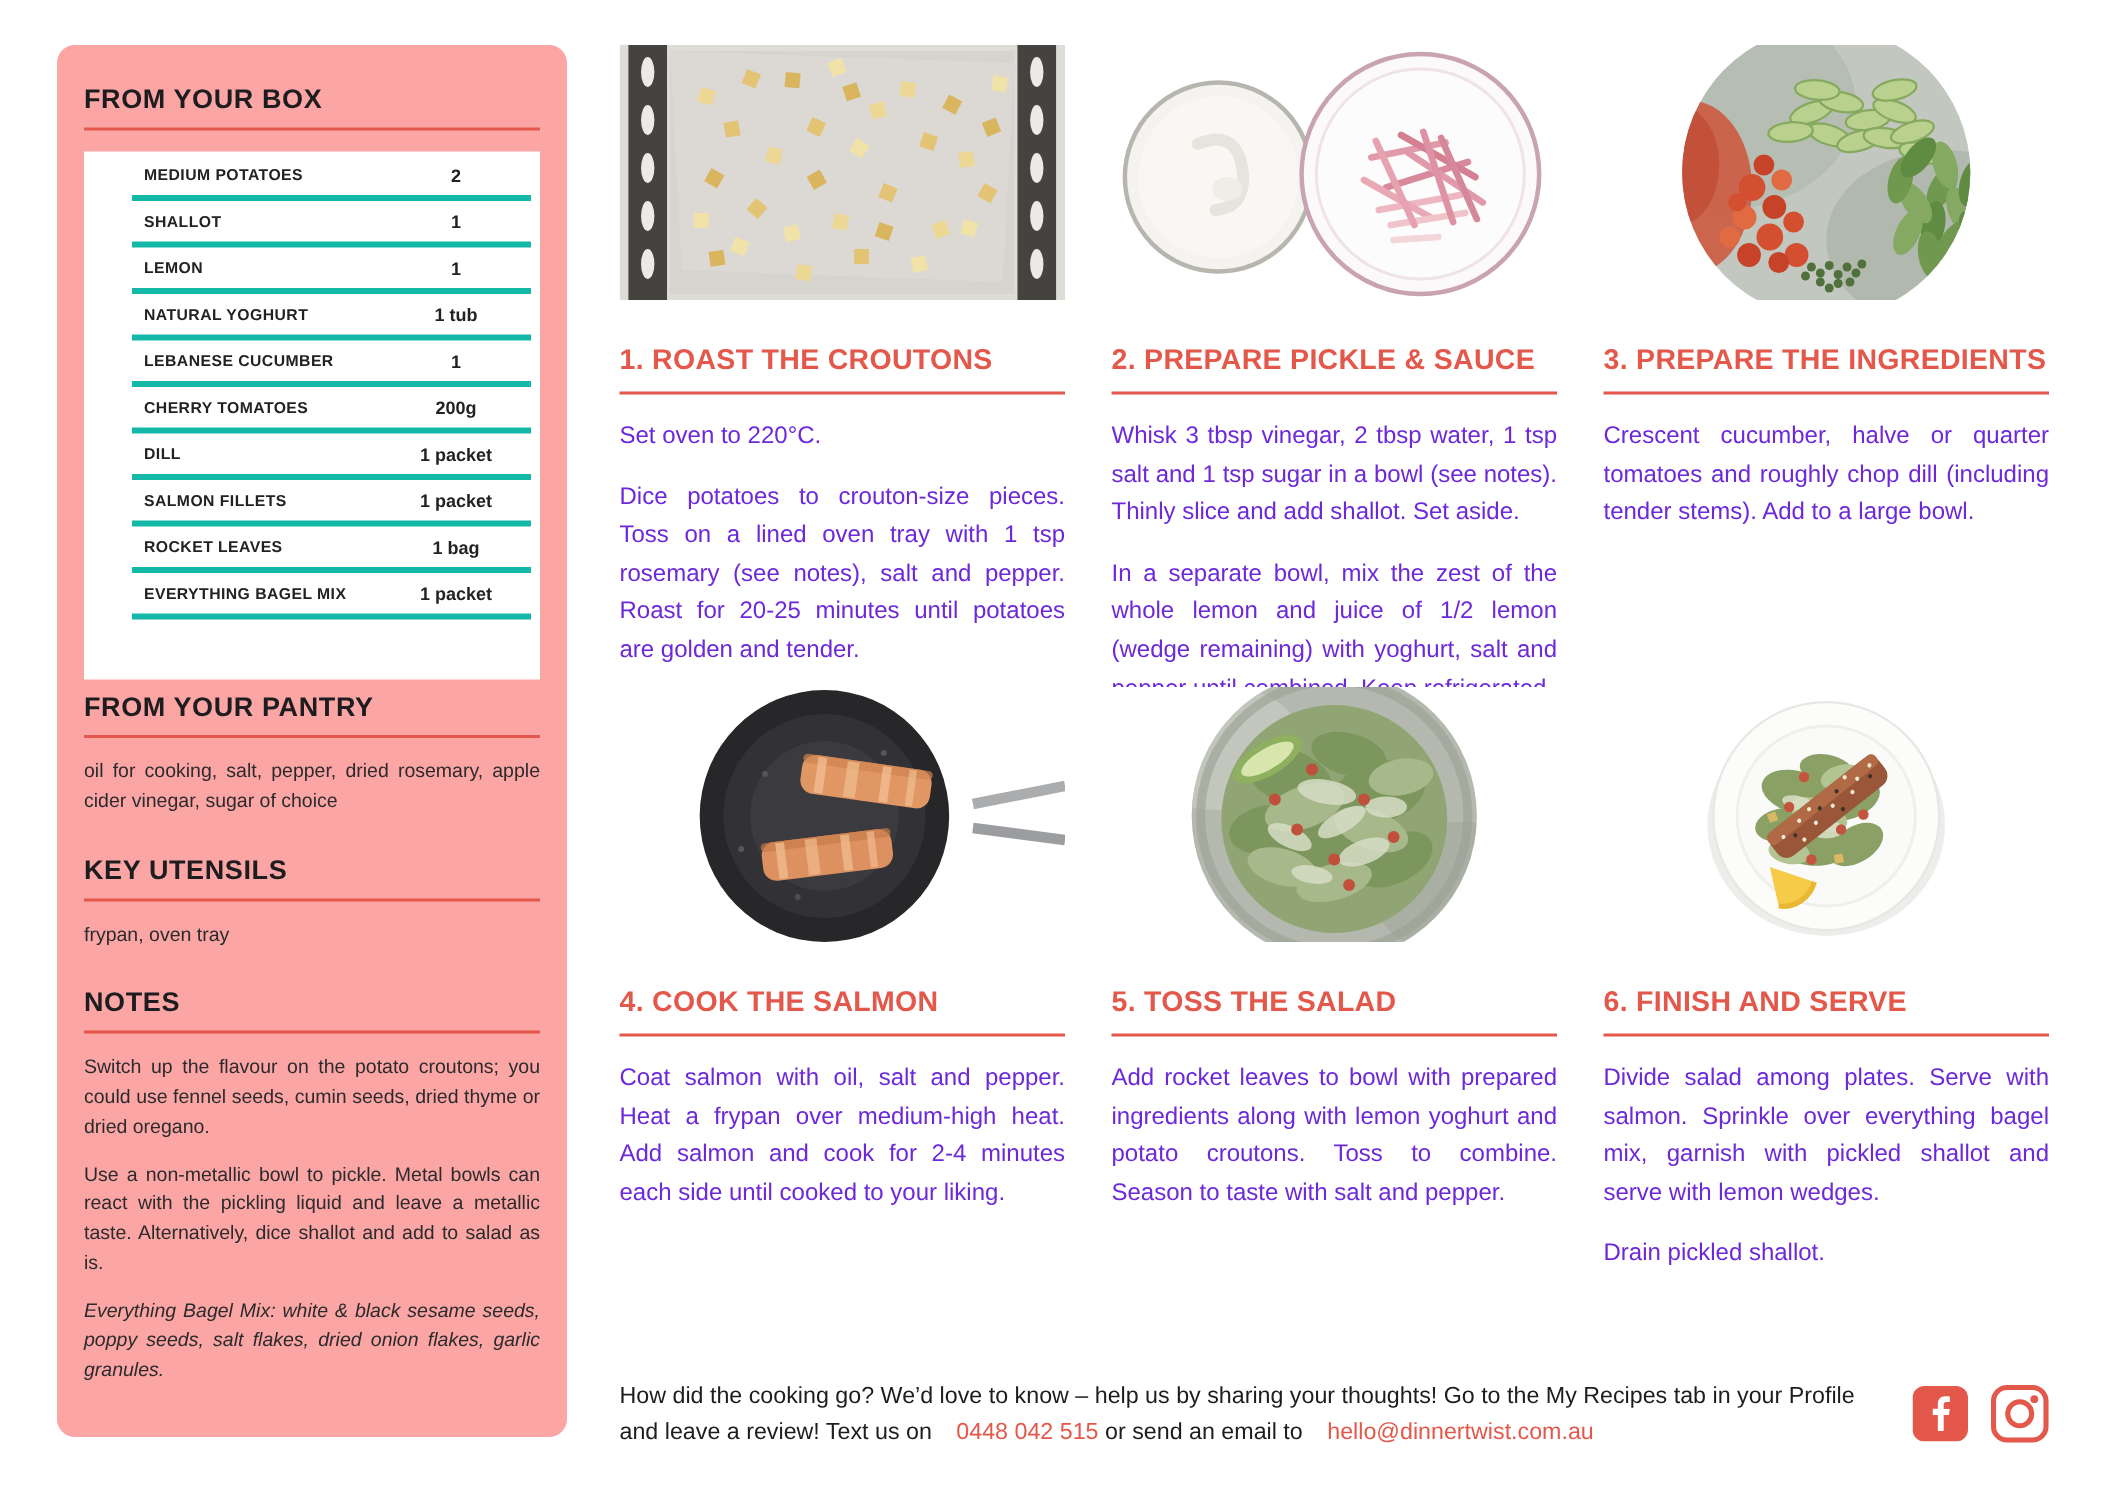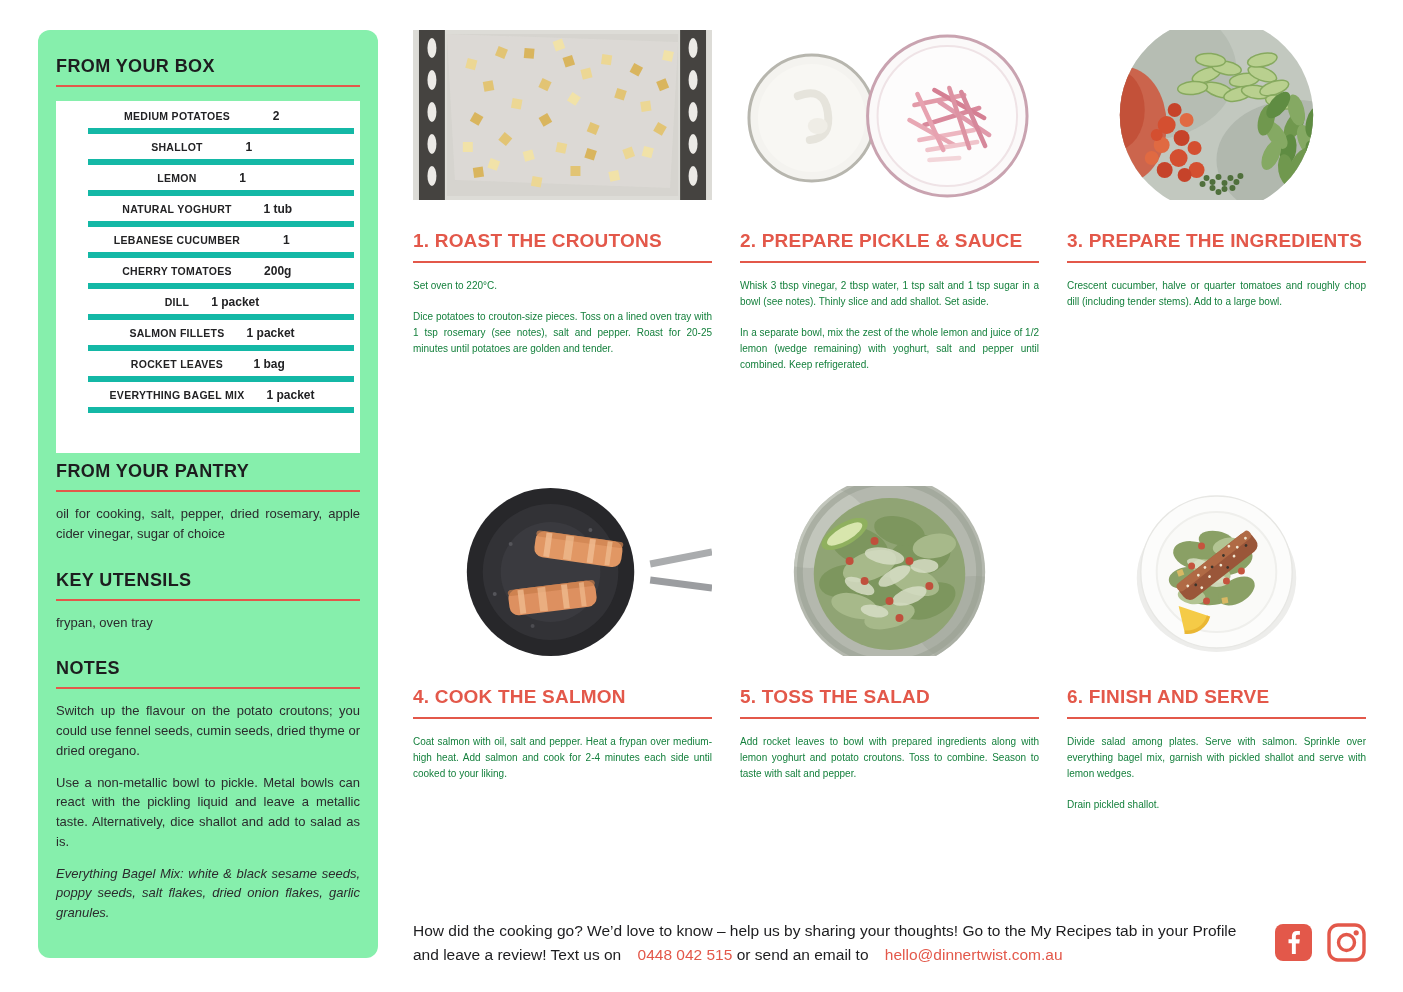--- a/index.html
+++ b/index.html
@@ -4,46 +4,46 @@
 <title>Recipe Card</title>
 <style>
   :root { --accent:#E3584A; }
   * { box-sizing:border-box; }
   html,body { margin:0; padding:0; background:#ffffff; }
   body { font-family:"Liberation Sans", sans-serif; color:#232325; }
   .page { position:relative; width:1403px; height:992px; background:#fff; overflow:hidden; }
 
   
   .sidebar { position:absolute; left:38px; top:30px; width:340px; height:928px;
-             background:#86efac; border-radius:12px; padding:26px 18px 0 18px; }
+             background:#fca5a5; border-radius:12px; padding:26px 18px 0 18px; }
   .side-title { font-size:18px; font-weight:700; color:#1d1d1f; letter-spacing:.4px; margin:0; }
   .rule { height:2px; background:var(--accent); margin-top:8px; }
   .mt24 { margin-top:8px; }
   .mt26 { margin-top:26px; }
 
   .box-table { background:#ffffff; margin-top:14px; padding:2px 6px 40px 6px; }
-  .box-row { display:flex; align-items:center; justify-content:center;
-             height:31px; border-bottom:6px solid #14b8a6; padding:0 4px 0 8px;margin-left:26px; }
+  .box-row { display:flex; align-items:center; justify-content:space-between;
+             height:31px; border-bottom:4px solid #14b8a6; padding:0 4px 0 8px;margin-left:26px; }
   .box-label { font-size:10.5px; font-weight:700; color:#222224; letter-spacing:.3px; }
   .box-qty { font-size:12px; font-weight:700; color:#222224; width:92px; text-align:center; }
 
   .side-text { font-size:13px; line-height:1.52; color:#2b2b2d; text-align:justify; margin:12px 0 0 0; }
   .side-text.tight { text-align:left; }
   .notes p { font-size:13px; line-height:1.52; color:#2b2b2d; text-align:justify; margin:12px 0 0 0; }
   .italic { font-style:italic; }
 
   
   .main { position:absolute; left:413px; top:30px; width:953px; }
-  .grid { display:grid; grid-template-columns:repeat(3,1fr); column-gap:31px; row-gap:0;gap:28px; }
+  .grid { display:grid; grid-template-columns:repeat(3,1fr); column-gap:31px; row-gap:0; }
   .cell.r1 { height:428px; }
   .photo { width:100%; height:170px; overflow:hidden; background:#fff; }
   .photo svg { display:block; width:100%; height:100%; }
   .step-title { color:var(--accent); font-size:19px; font-weight:700; letter-spacing:.2px; margin:30px 0 0 0; }
   .step-rule { height:2px; background:var(--accent); margin-top:9px; }
-  .step p { font-size:10px; line-height:1.6; color:#15803d; text-align:justify; margin:15px 0 0 0; }
+  .step p { font-size:16px; line-height:1.6; color:#6d28d9; text-align:justify; margin:15px 0 0 0; }
   span.b { font-weight:400; }
   span.c { color:var(--accent);padding-left:12px; }
 
   
   .footer { position:absolute; left:413px; top:903px; width:953px;
             display:flex; justify-content:space-between; align-items:center; }
   .footer-text { width:848px; font-size:15.5px; line-height:1.55; color:#1d1d1f; text-align:left; }
   .social { display:flex; gap:15px; align-items:center; color:var(--accent); }
   .social svg { display:block; }
 </style>

